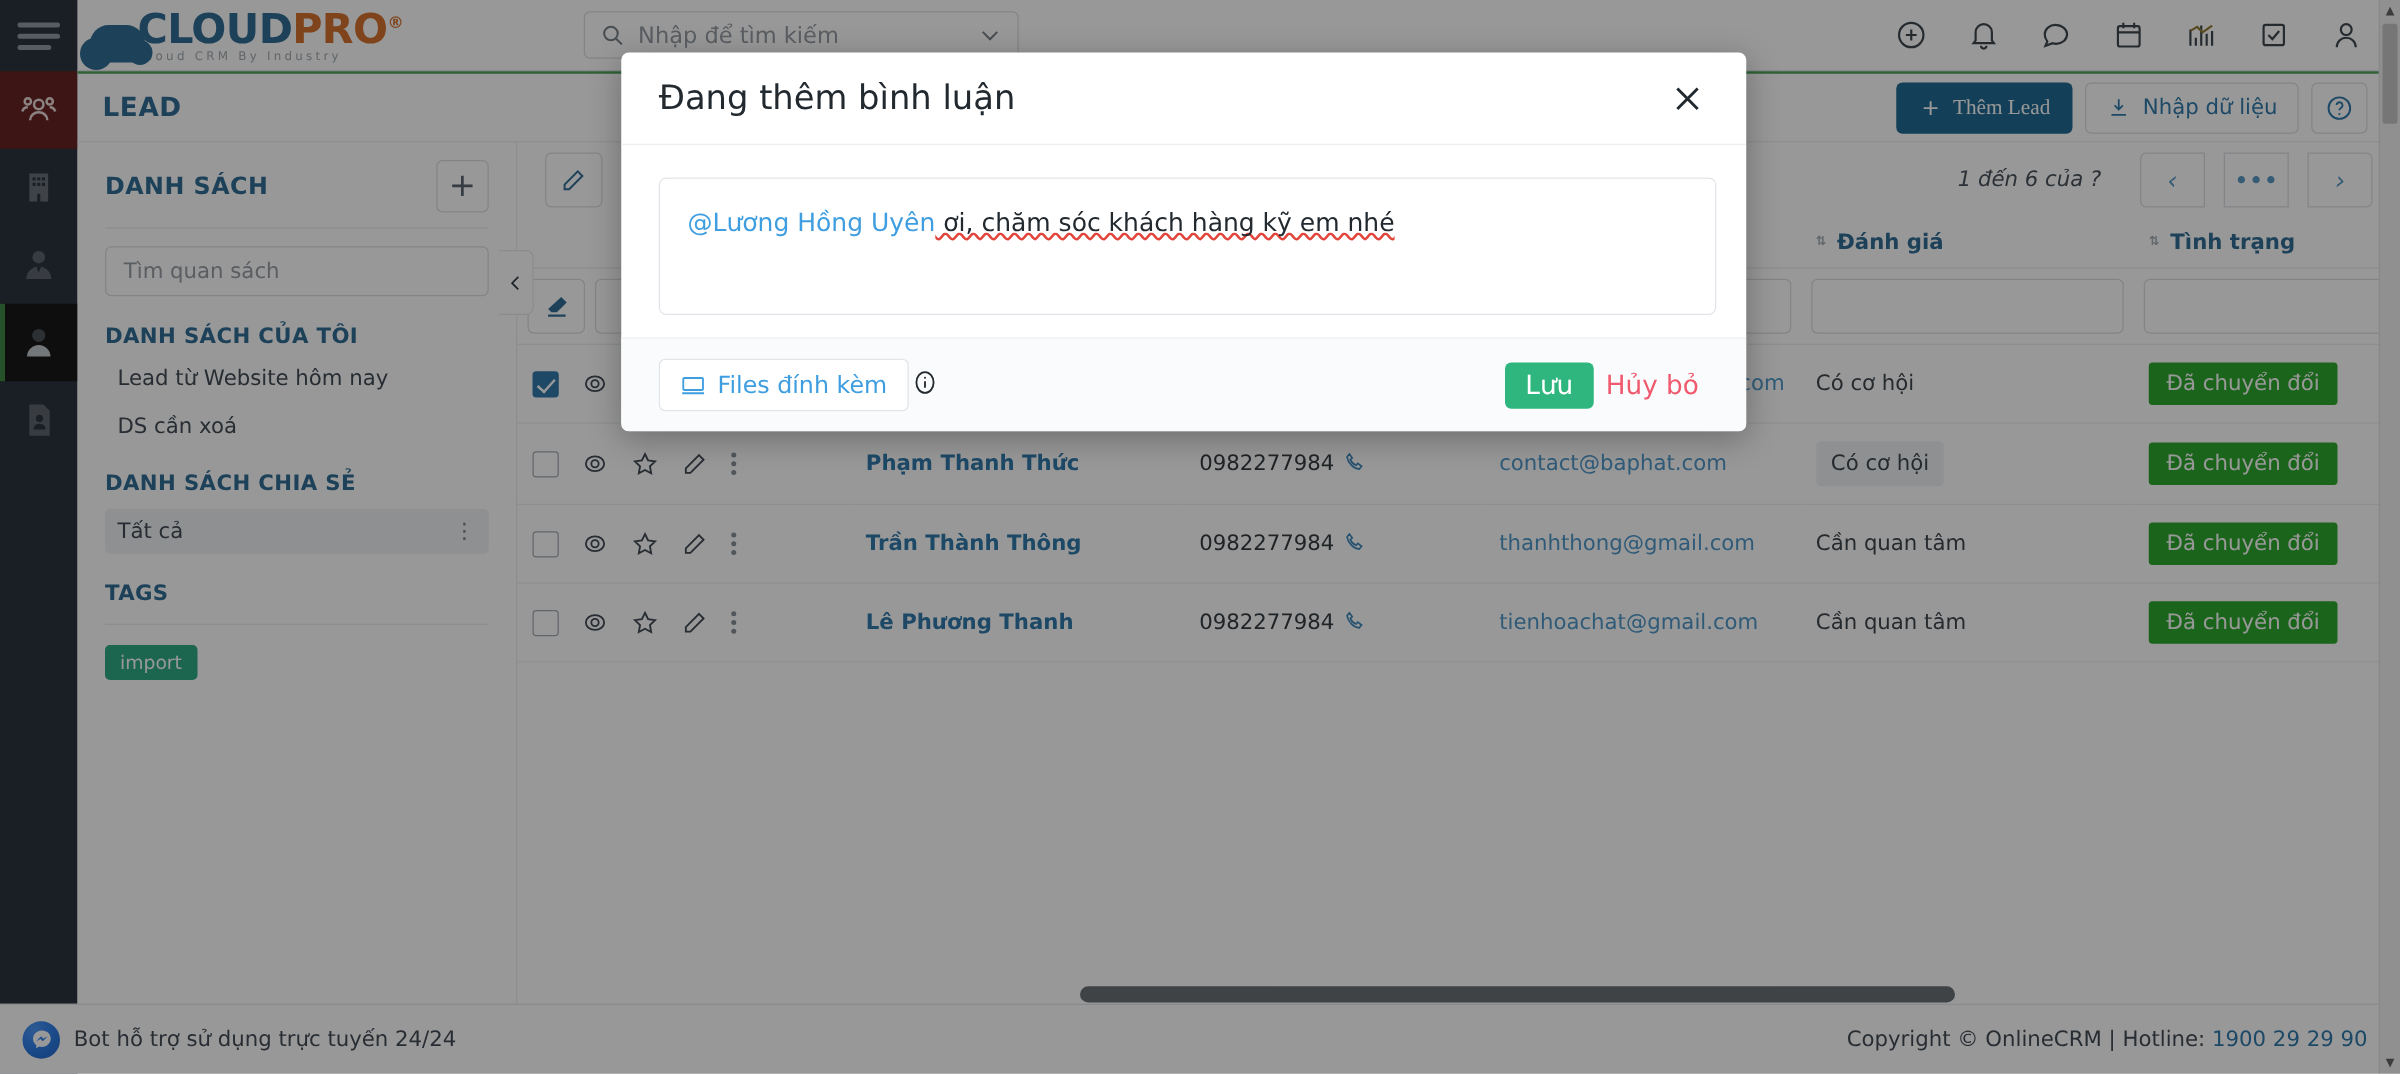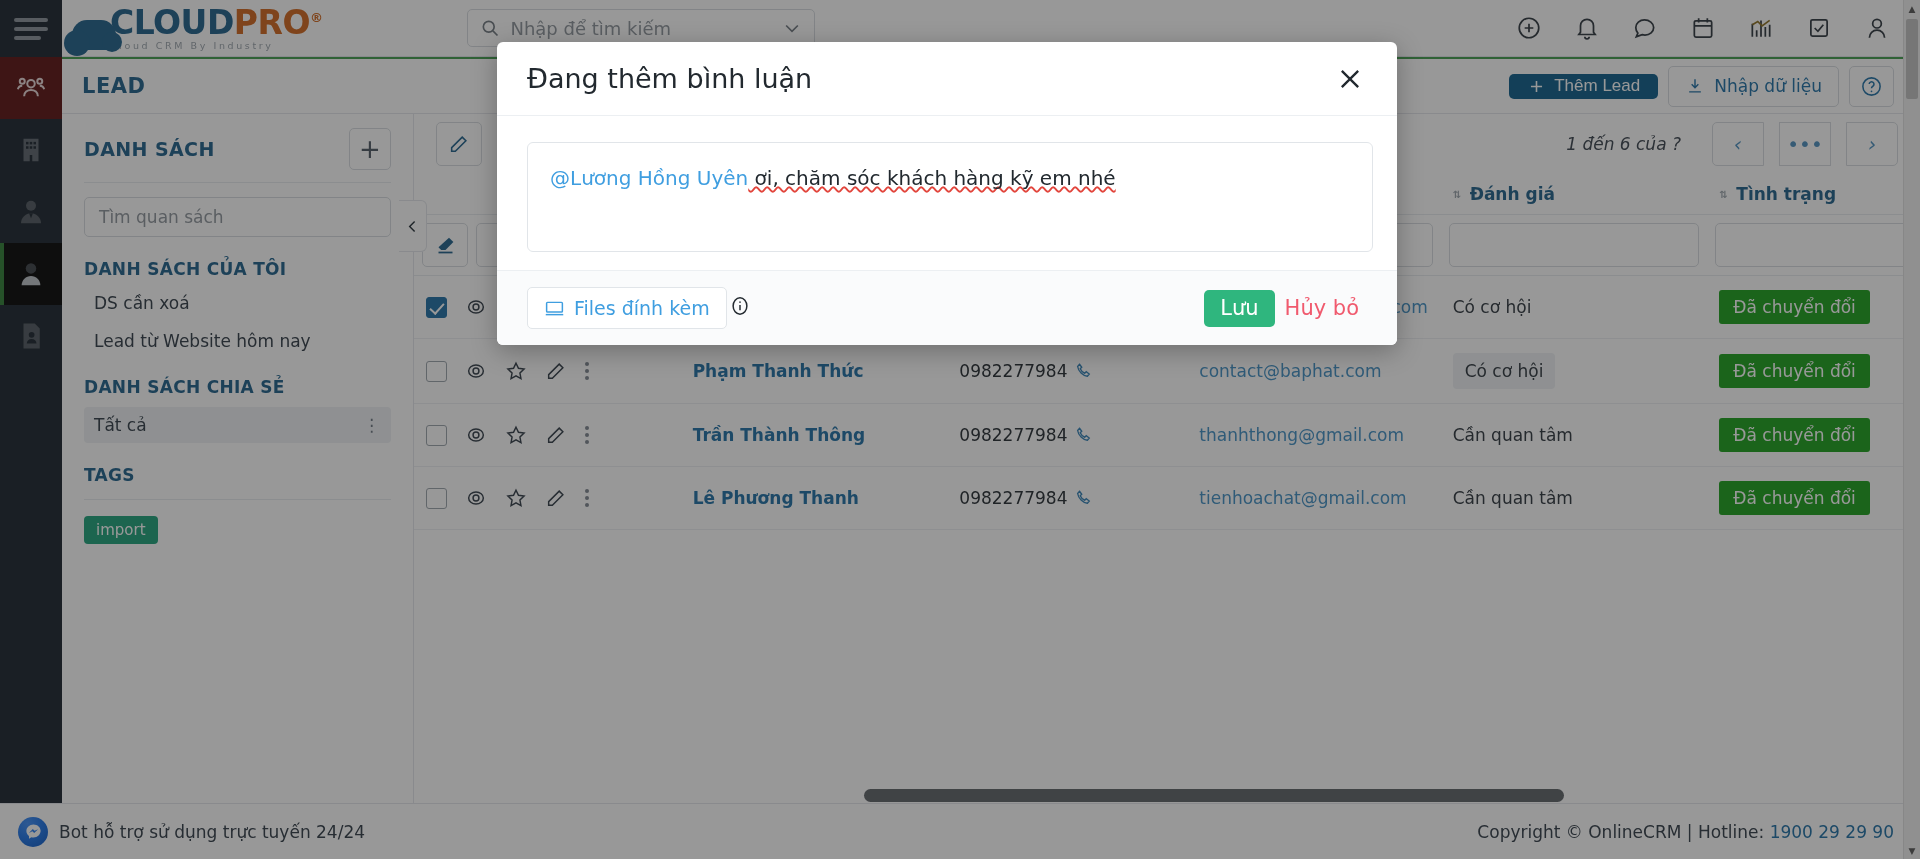--- a/index.html
+++ b/index.html
@@ -82,23 +82,23 @@
     background: #fff; border-bottom: 1px solid #e3e6ea;
     display: flex; align-items: center; border-top: 2px solid #3f9c4a;
   }
   .pagebar h1 {
     margin-left: 20px; font-size: 21px; font-weight: 700; color: #1c5f8a;
     letter-spacing: .5px;
   }
   .pagebar .actions { margin-left: auto; display: flex; align-items: center; gap: 10px; padding-right: 26px; }
   .btn-primary {
     background: #0a5c8a; color: #fff; border: none; border-radius: 5px;
-    height: 25px; padding: 0 18px; font-size: 17px; display: flex;
+    height: 41px; padding: 0 18px; font-size: 17px; display: flex;
     align-items: center; gap: 8px; cursor: pointer;
-    font-family: Liberation Sans, sans-serif;
+    font-family: Liberation Serif, serif;
   }
   .btn-outline {
     background: #fff; color: #1c6ea4; border: 1px solid #d7dbe0; border-radius: 5px;
     height: 41px; padding: 0 16px; font-size: 17px; display: flex;
     align-items: center; gap: 9px; cursor: pointer; font-family: inherit;
   }
   .btn-icon {
     background:#fff; border:1px solid #d7dbe0; border-radius:5px; height:41px;
     width:45px; display:flex;align-items:center;justify-content:center;cursor:pointer;
   }
@@ -423,24 +423,24 @@
         <span>+</span>
       </div>
     </div>
     <div class="lp-sep"></div>
     <div class="lp-search">
       <span>Tìm quan sách</span>
     </div>
 
     <div class="lp-group">DANH SÁCH CỦA TÔI</div>
     <div class="lp-item">
+      <span>Lead từ Website hôm nay</span>
+    </div>
+    <div class="lp-item">
       <span>DS cần xoá</span>
-    </div>
-    <div class="lp-item">
-      <span>Lead từ Website hôm nay</span>
     </div>
 
     <div class="lp-group">DANH SÁCH CHIA SẺ</div>
     <div class="lp-item shaded">
       <span>Tất cả</span>
       <span class="dots">⋮</span>
     </div>
 
     <div class="lp-group">TAGS</div>
     <div class="lp-tagsep"></div>

